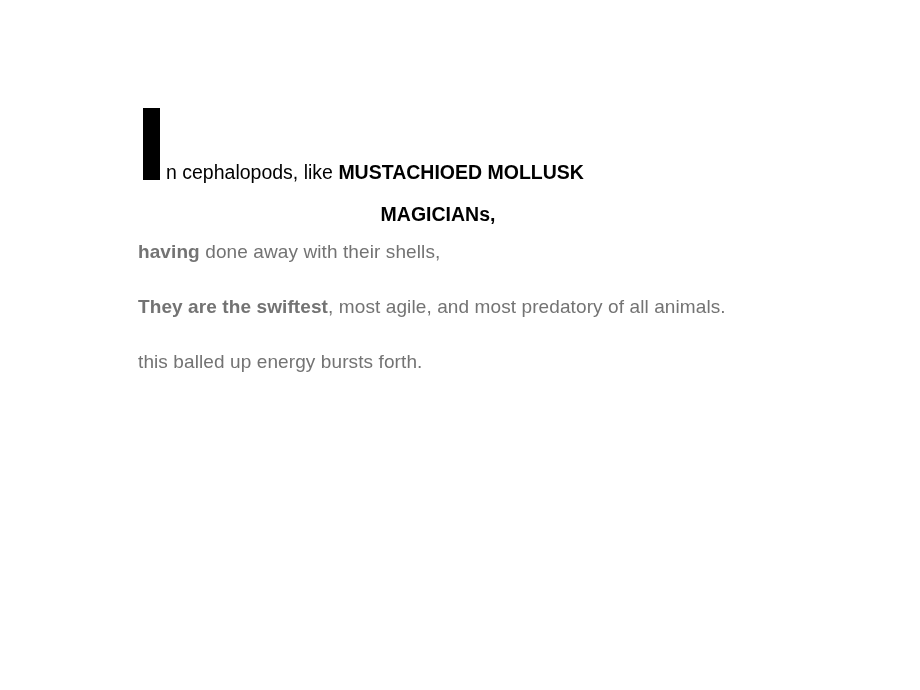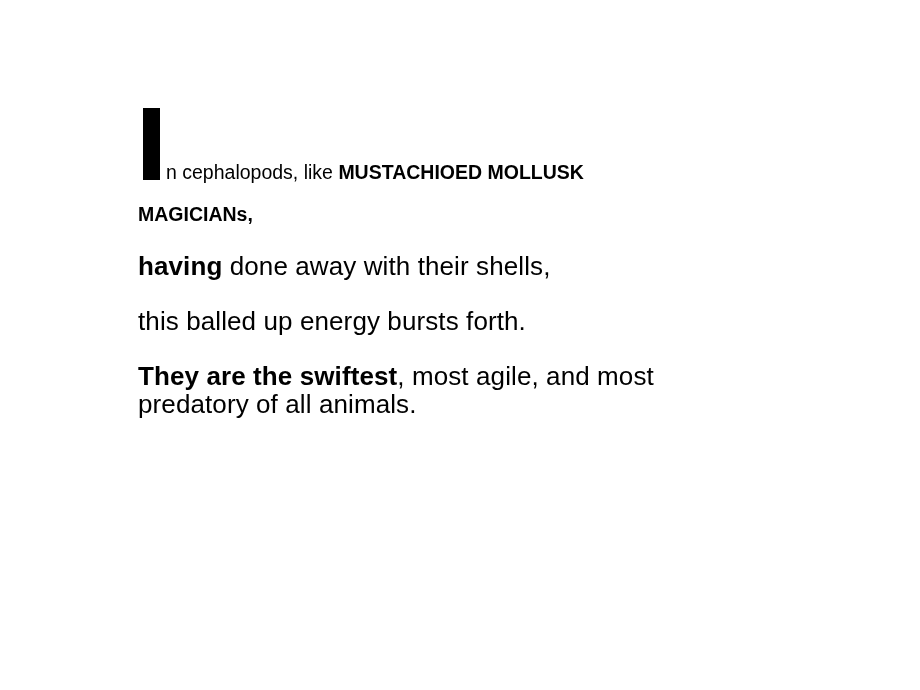--- a/index.html
+++ b/index.html
@@ -20,25 +20,25 @@
     height: 690px;
     box-sizing: border-box;
   }
   .text-block {
     position: absolute;
     left: 138px;
     top: 108px;
     width: 600px;
   }
   .para {
-    font-size: 26px;
+    font-size: 19px;
     line-height: 28px;
     margin: 0 0 27px 0;
     font-weight: 400;
-    color: #000000;
+    color: #737373;
     letter-spacing: 0.1px;
   }
   .para:last-child {
     margin-bottom: 0;
   }
   .dropcap-line {
     position: relative;
     min-height: 80px;
     margin-bottom: 12px;
   }
@@ -58,21 +58,22 @@
     line-height: 28px;
     white-space: nowrap;
   }
   .bold {
     font-weight: 700;
   }
   .cont-line {
     font-size: 19.5px;
     line-height: 28px;
     font-weight: 700;
-    margin: 0 0 24px 0;
+    margin: 0 0 10px 0;
+    text-align: center;
   }
 </style>
 </head>
 <body>
 
 <div class="page">
   <div class="text-block">
 
     <div class="dropcap-line">
       <div class="dropcap"></div>
@@ -83,23 +84,23 @@
 
     <p class="cont-line">
       <span>MAGICIANs,</span>
     </p>
 
     <p class="para">
       <span class="bold">having</span><span> done away with their shells,</span>
     </p>
 
     <p class="para">
-      <span>this balled up energy bursts forth.</span>
+      <span class="bold">They are the swiftest</span><span>, most agile, and most predatory of all animals.</span>
     </p>
 
     <p class="para">
-      <span class="bold">They are the swiftest</span><span>, most agile, and most predatory of all animals.</span>
+      <span>this balled up energy bursts forth.</span>
     </p>
 
 
 
   </div>
 </div>
 
 </body></html>

